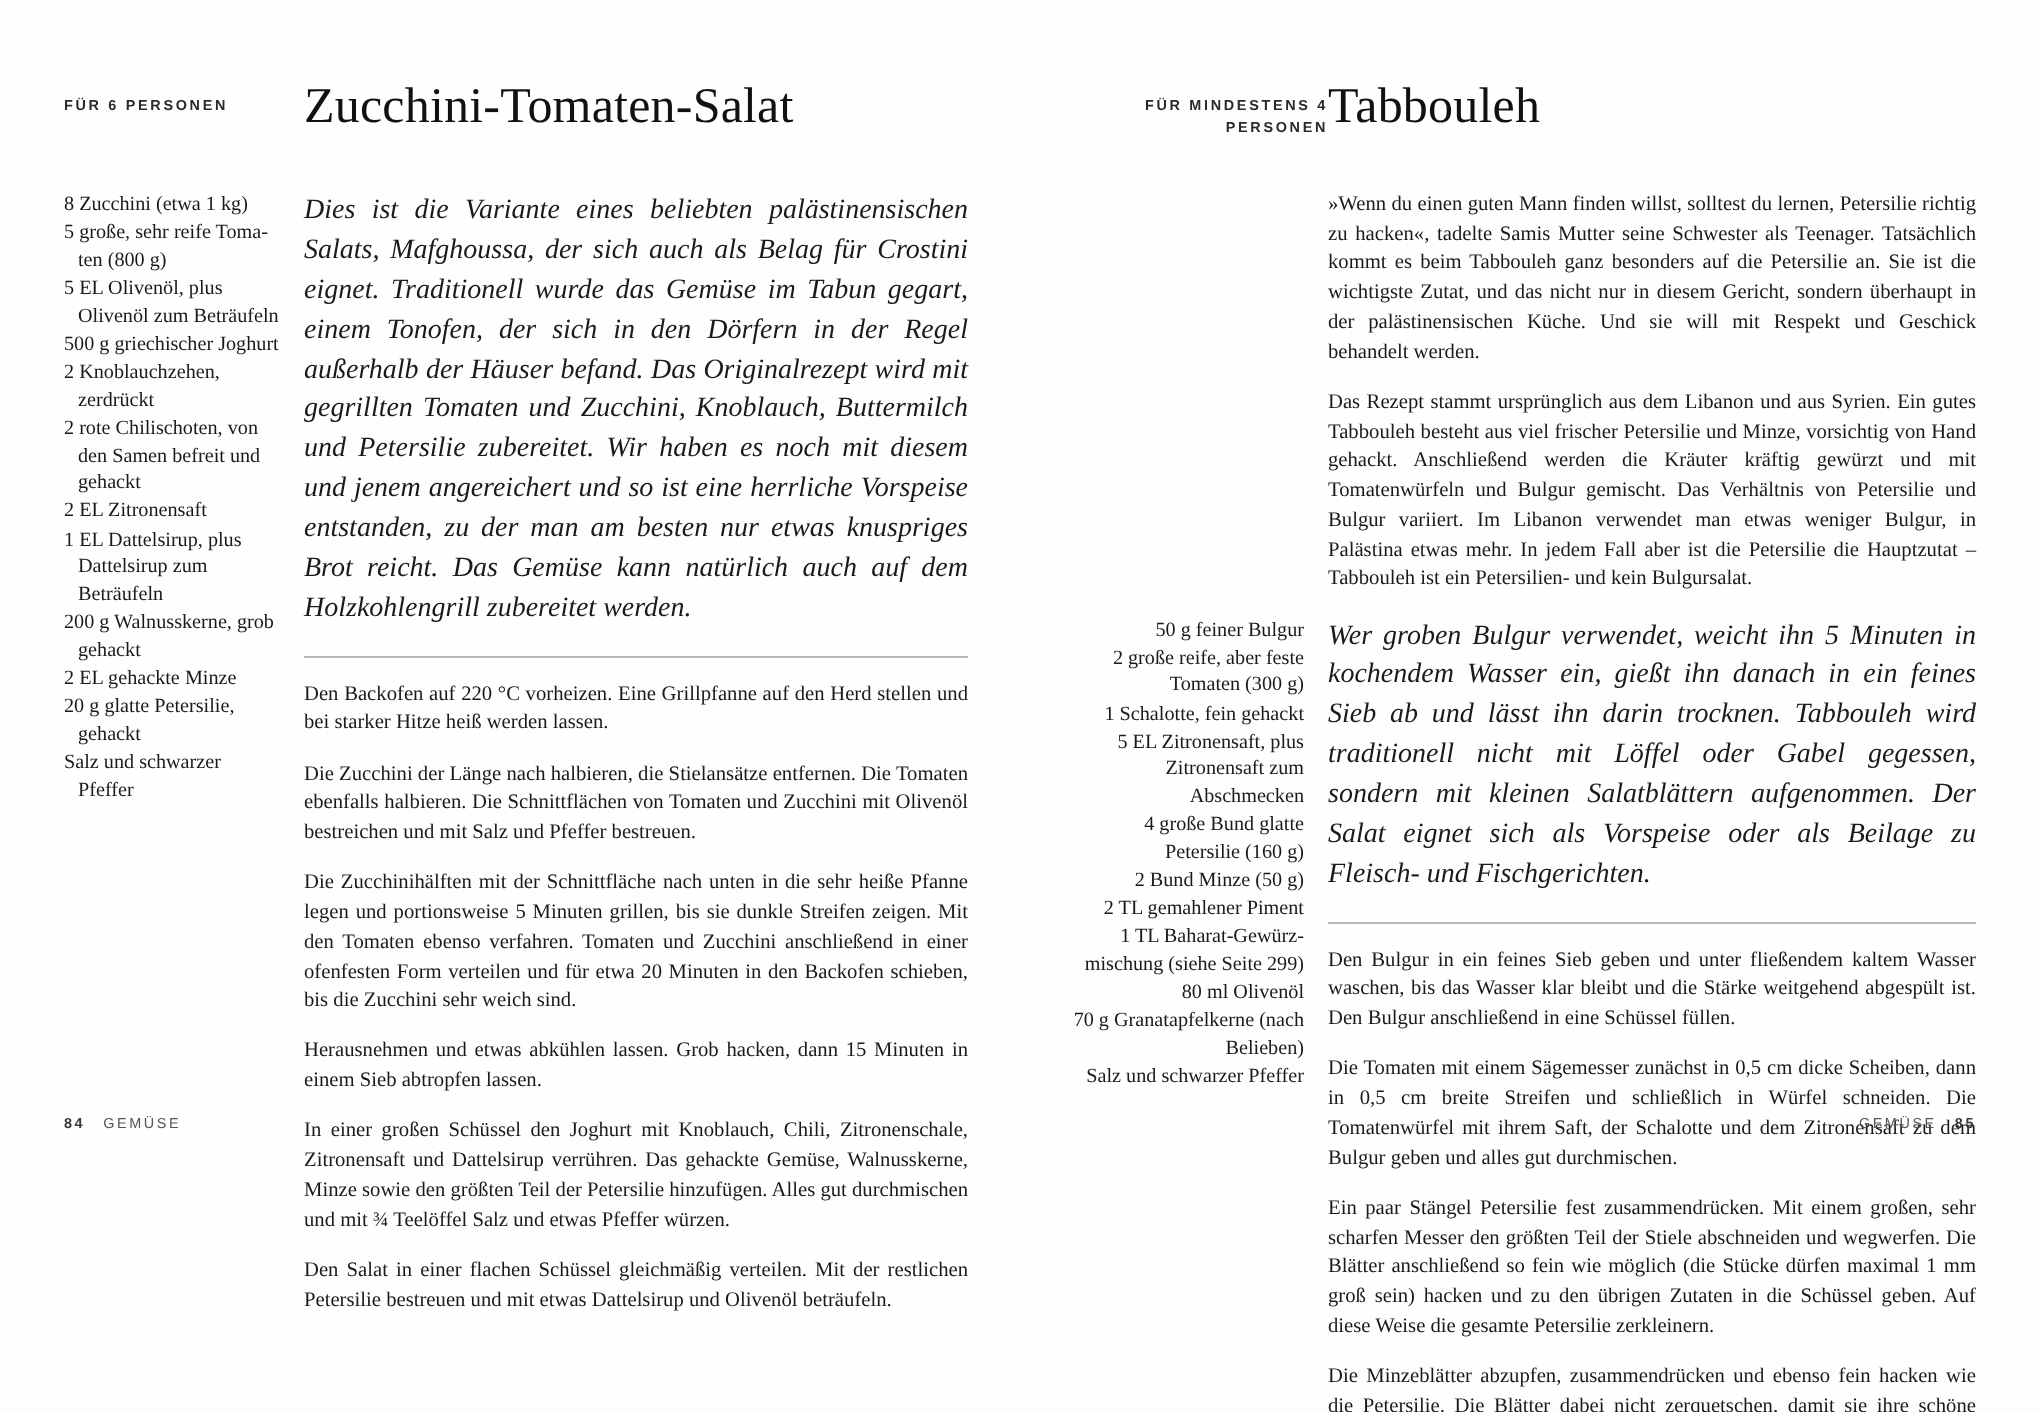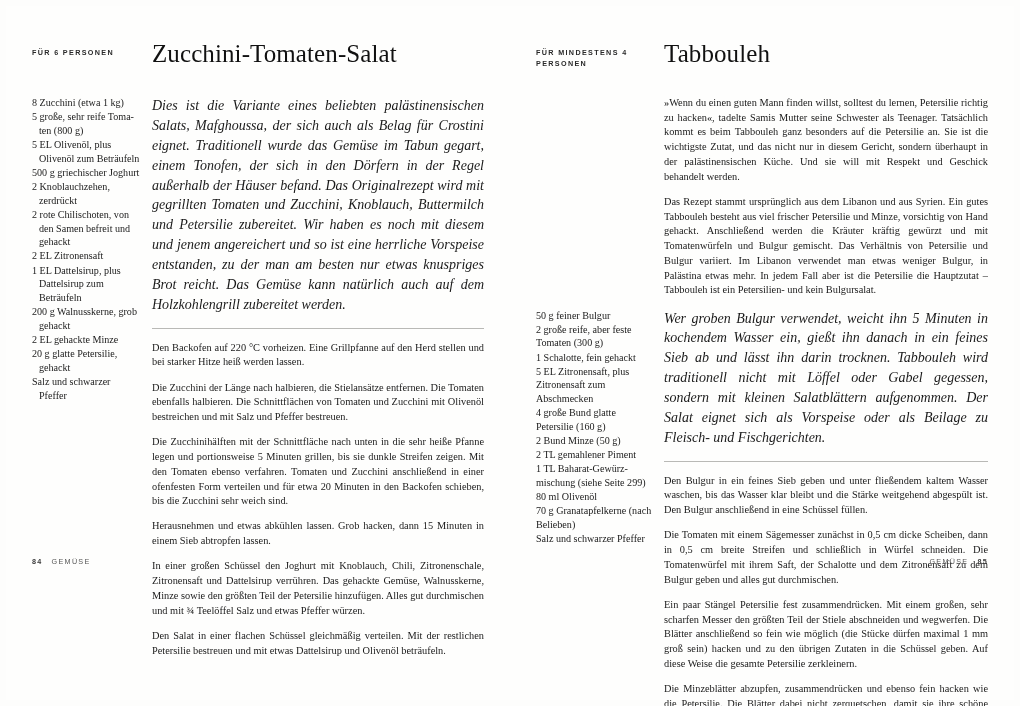--- a/index.html
+++ b/index.html
@@ -54,21 +54,21 @@
     font-size: 7.2px;
     letter-spacing: 1.35px;
     font-weight: 700;
     color: #2a2a2a;
     line-height: 1.55;
     text-transform: uppercase;
     padding-top: 7px;
     width: 120px;
     flex: 0 0 120px;
   }
-  .page-right .serves { width: 128px; flex: 0 0 128px; }
+  .page-right .serves { width: 128px; flex: 0 0 128px; text-align: right; }
 
   .recipe-title {
     font-family: "Liberation Serif", serif;
     font-size: 25px;
     font-weight: 400;
     letter-spacing: 0.1px;
     color: #111;
     margin: 0;
     line-height: 1.1;
   }
@@ -99,20 +99,21 @@
     font-size: 10.1px;
     line-height: 1.355;
     color: #1a1a1a;
   }
   .ing-list li {
     padding-left: 7px;
     text-indent: -7px;
     margin: 0 0 0.5px 0;
   }
   .page-right .ing-list {
+    text-align: right;
     font-size: 10.1px;
   }
   .page-right .ing-list li {
     padding-left: 0;
     padding-right: 0;
     text-indent: 0;
   }
 
   
   .intro {

